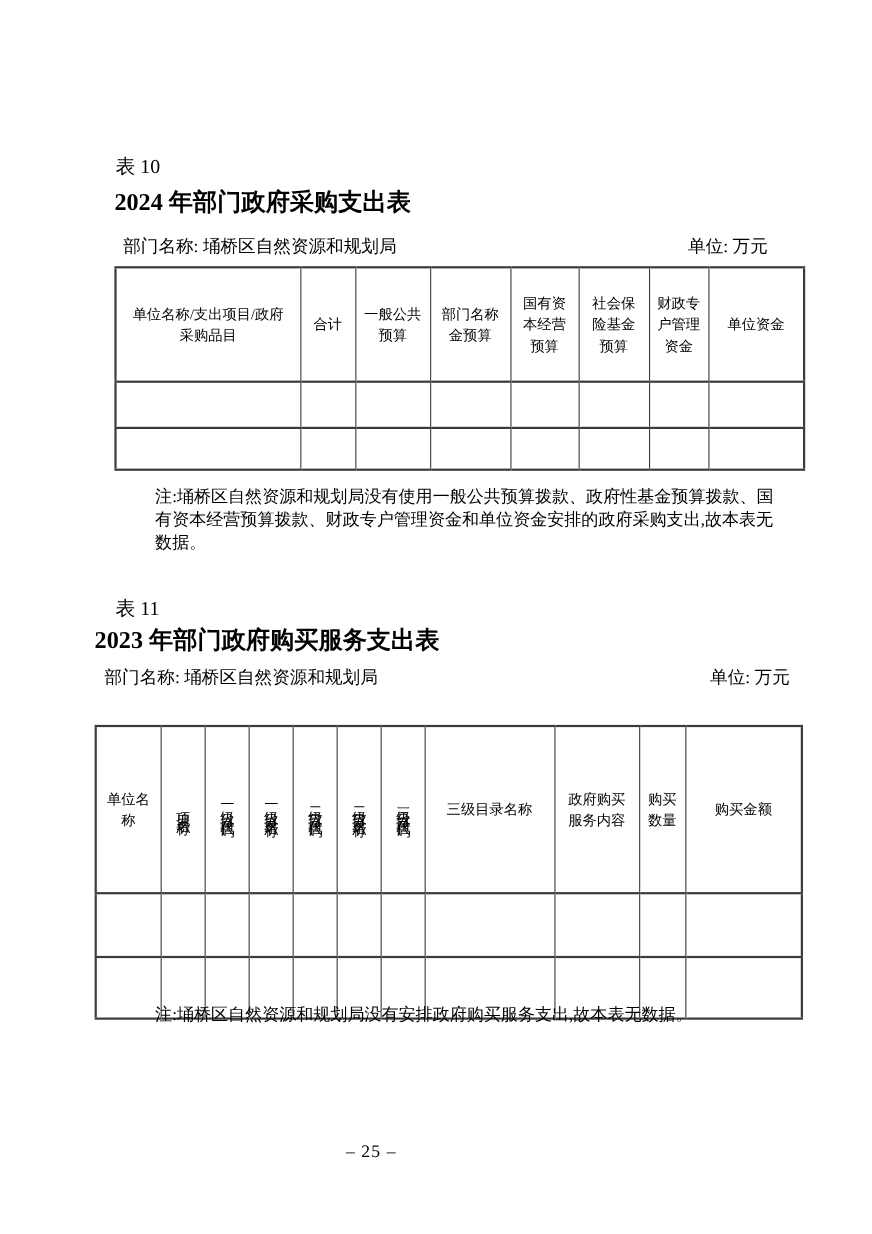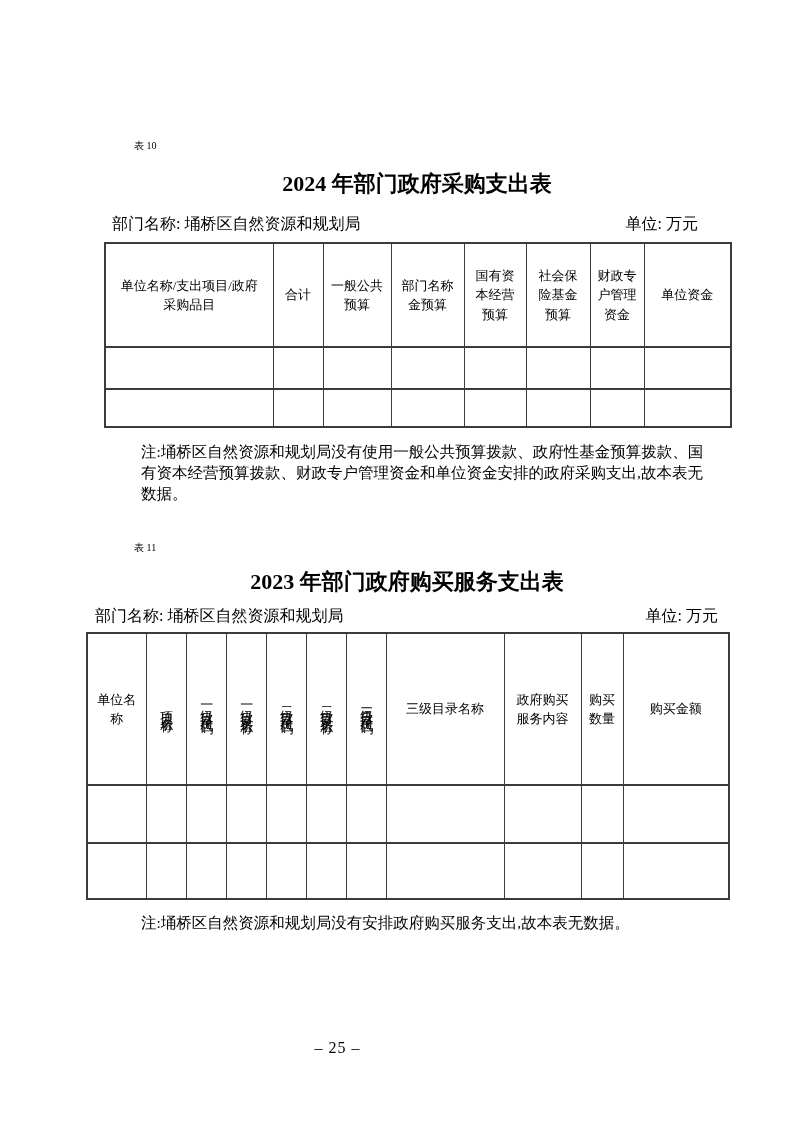--- a/index.html
+++ b/index.html
@@ -7,25 +7,25 @@
     position: relative;
     width: 793px;
     height: 1122px;
     background: #ffffff;
     overflow: hidden;
     font-family: "Liberation Serif", "DejaVu Serif", serif;
     color: #000000;
   }
   .abs { position: absolute; }
 
-  .table-label { font-size: 10px; margin-left: 29px; }
+  .table-label { font-size: 18px; }
   .table-title {
     font-size: 22px;
     font-weight: bold;
-    text-align: center;
+    text-align: left;
     white-space: nowrap;
   }
   .meta-row { height: 18px; font-size: 16px; }
   .meta-dept { position: absolute; left: 0; top: 0; }
   .meta-unit { position: absolute; right: 0; top: 0; }
 
   table.grid {
     position: absolute;
     border-collapse: collapse;
     table-layout: fixed;
@@ -153,21 +153,21 @@
 
   <div class="abs table-label" style="left:105px; top:541px;">表 11</div>
 
   <div class="abs table-title" style="left:86px; top:567px; width:642px;">2023 年部门政府购买服务支出表</div>
 
   <div class="abs meta-row" style="left:95px; top:606px; width:623px;">
     <span class="meta-dept">部门名称: 埇桥区自然资源和规划局</span>
     <span class="meta-unit">单位: 万元</span>
   </div>
 
-  <table class="grid t11-grid" style="left:86px; top:632px; width:642px;padding-left:16px;">
+  <table class="grid t11-grid" style="left:86px; top:659px; width:642px;padding-left:16px;">
     <colgroup>
       <col style="width:59px">
         <col style="width:40px">
         <col style="width:40px">
         <col style="width:40px">
       <col style="width:40px">
         <col style="width:40px">
         <col style="width:40px">
         <col style="width:118px">
       <col style="width:77px">

